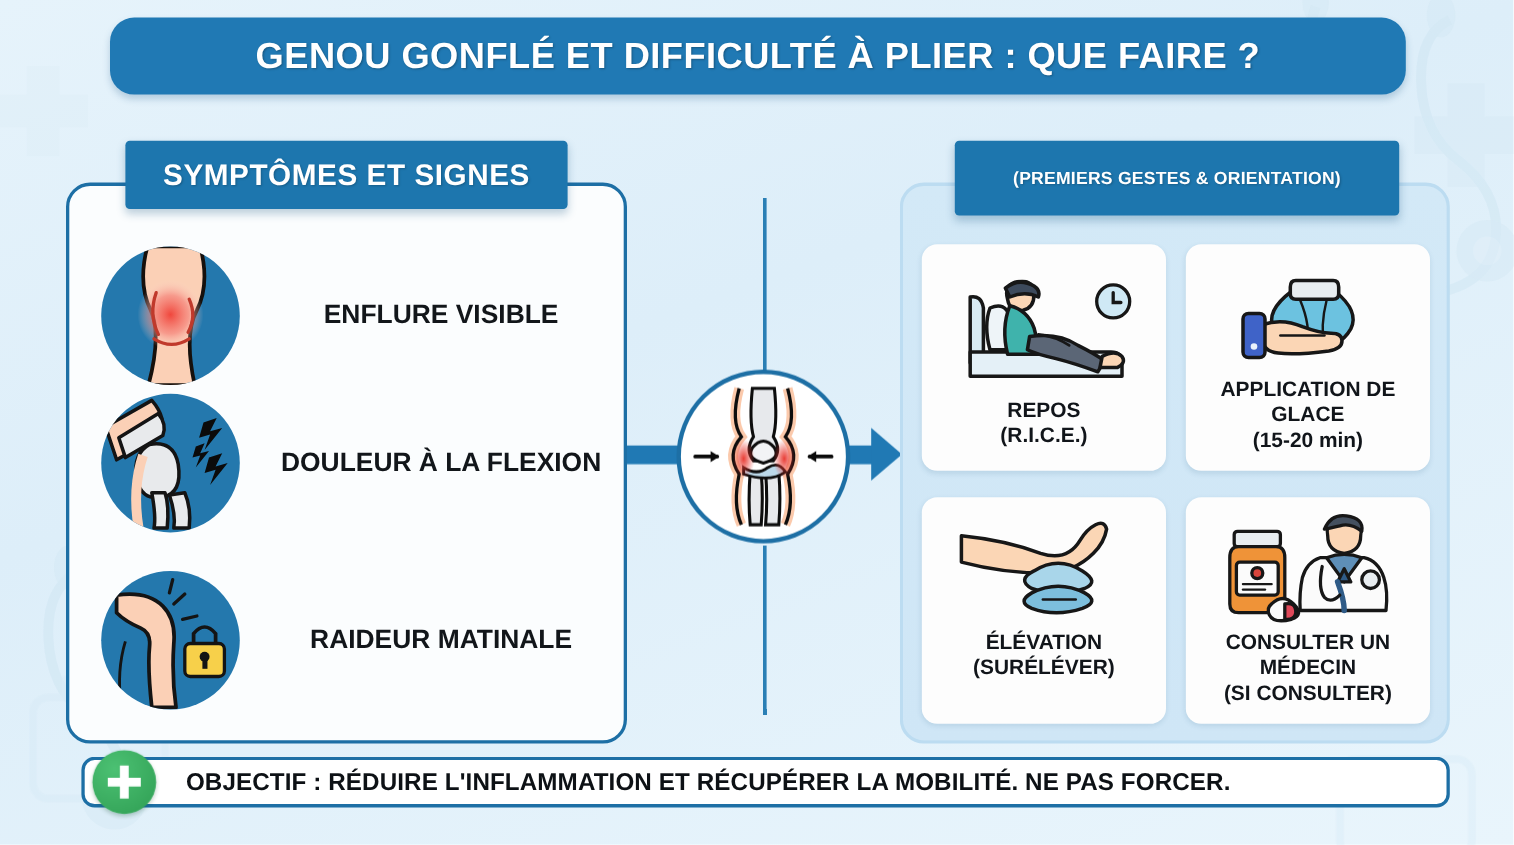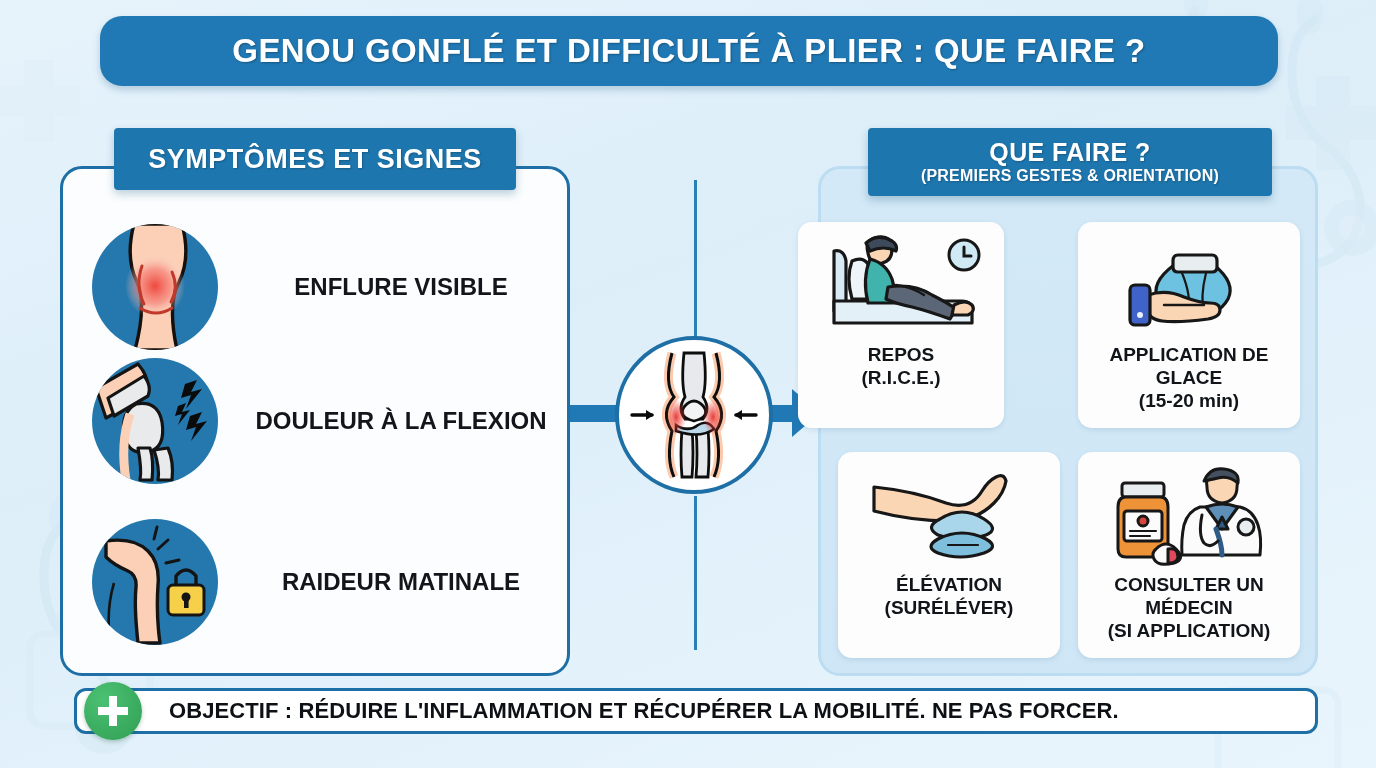--- a/index.html
+++ b/index.html
@@ -131,21 +131,21 @@
     display: flex; flex-direction: column;
     align-items: center; justify-content: flex-start;
     padding-top: 10px;
   }
   .card .art { height: 112px; display: flex; align-items: center; justify-content: center; }
   .card .cap {
     font-size: 19px; font-weight: bold; color: #11151a;
     text-align: center; line-height: 1.2;
     padding: 0 6px;
   }
-  #card0 { left: 798px; top: 222px; width: 206px; height: 206px; }
+  #card0 { left: 838px; top: 222px; width: 222px; height: 206px; justify-content: center; }
   #card1 { left: 1078px; top: 222px; width: 222px; height: 206px; }
   #card2 { left: 838px; top: 452px; width: 222px; height: 206px; }
   #card3 { left: 1078px; top: 452px; width: 222px; height: 206px; }
 
   
   .obj-bar {
     position: absolute; left: 74px; top: 688px;
     width: 1244px; height: 46px;
     background: #ffffff;
     border: 3px solid #1d6fa5;
@@ -305,21 +305,20 @@
         <line x1="132" y1="70" x2="112" y2="70"></line>
       </g>
       <path d="M30 70 l-8 -5 v10 z" fill="#0a0a0a"></path>
       <path d="M110 70 l8 -5 v10 z" fill="#0a0a0a"></path>
     </svg>
   </div>
 
   <div class="panel-right"></div>
 
   <div class="pill pill-right">
-    <div class="h">QUE FAIRE ?</div>
     <div class="s">(PREMIERS GESTES &amp; ORIENTATION)</div>
   </div>
 
   <div class="card" id="card0">
     <div class="art">
       <svg width="170" height="106" viewBox="0 0 170 106">
         <g stroke="#171717" stroke-width="3.2" stroke-linejoin="round" stroke-linecap="round">
           <path d="M18 16 q10 -2 12 10 v50 h-12 z" fill="#d8eaf3"></path>
           <path d="M18 66 h128 q10 0 10 10 v12 h-138 z" fill="#e4f0f7"></path>
           <path d="M36 26 q14 -6 18 8 l6 30 h-24 q-6 -22 0 -38 z" fill="#eef4f8"></path>
@@ -391,21 +390,21 @@
           <path d="M118 52 l-6 12 h12 z" fill="#2f5b87"></path>
           <path d="M112 64 q6 16 6 26" fill="none" stroke="#2f5b87" stroke-width="5"></path>
           <path d="M103 22 q-3 -16 15 -16 q18 0 15 16 q0 14 -15 16 q-15 -2 -15 -16 z" fill="#fbd6b5"></path>
           <path d="M100 16 q6 -14 20 -12 q16 2 14 14 q-10 -8 -20 -5 q-9 2 -14 3 z" fill="#44505f"></path>
           <path d="M98 50 q-4 20 2 28 q6 6 14 -2" fill="none" stroke="#171717" stroke-width="3"></path>
           <circle cx="142" cy="62" r="8" fill="#e8edf0"></circle>
         </g>
       </svg>
     </div>
     <div class="cap">CONSULTER UN MÉDECIN</div>
-    <div class="cap">(SI APPLICATION)</div>
+    <div class="cap">(SI CONSULTER)</div>
   </div>
 
   <div class="obj-bar">
     <div class="txt">OBJECTIF : RÉDUIRE L'INFLAMMATION ET RÉCUPÉRER LA MOBILITÉ. NE PAS FORCER.</div>
   </div>
   <div class="obj-badge">
     <svg width="36" height="36" viewBox="0 0 36 36">
       <path d="M14 3 h8 v11 h11 v8 h-11 v11 h-8 v-11 h-11 v-8 h11 z" fill="#ffffff"></path>
     </svg>
   </div>

